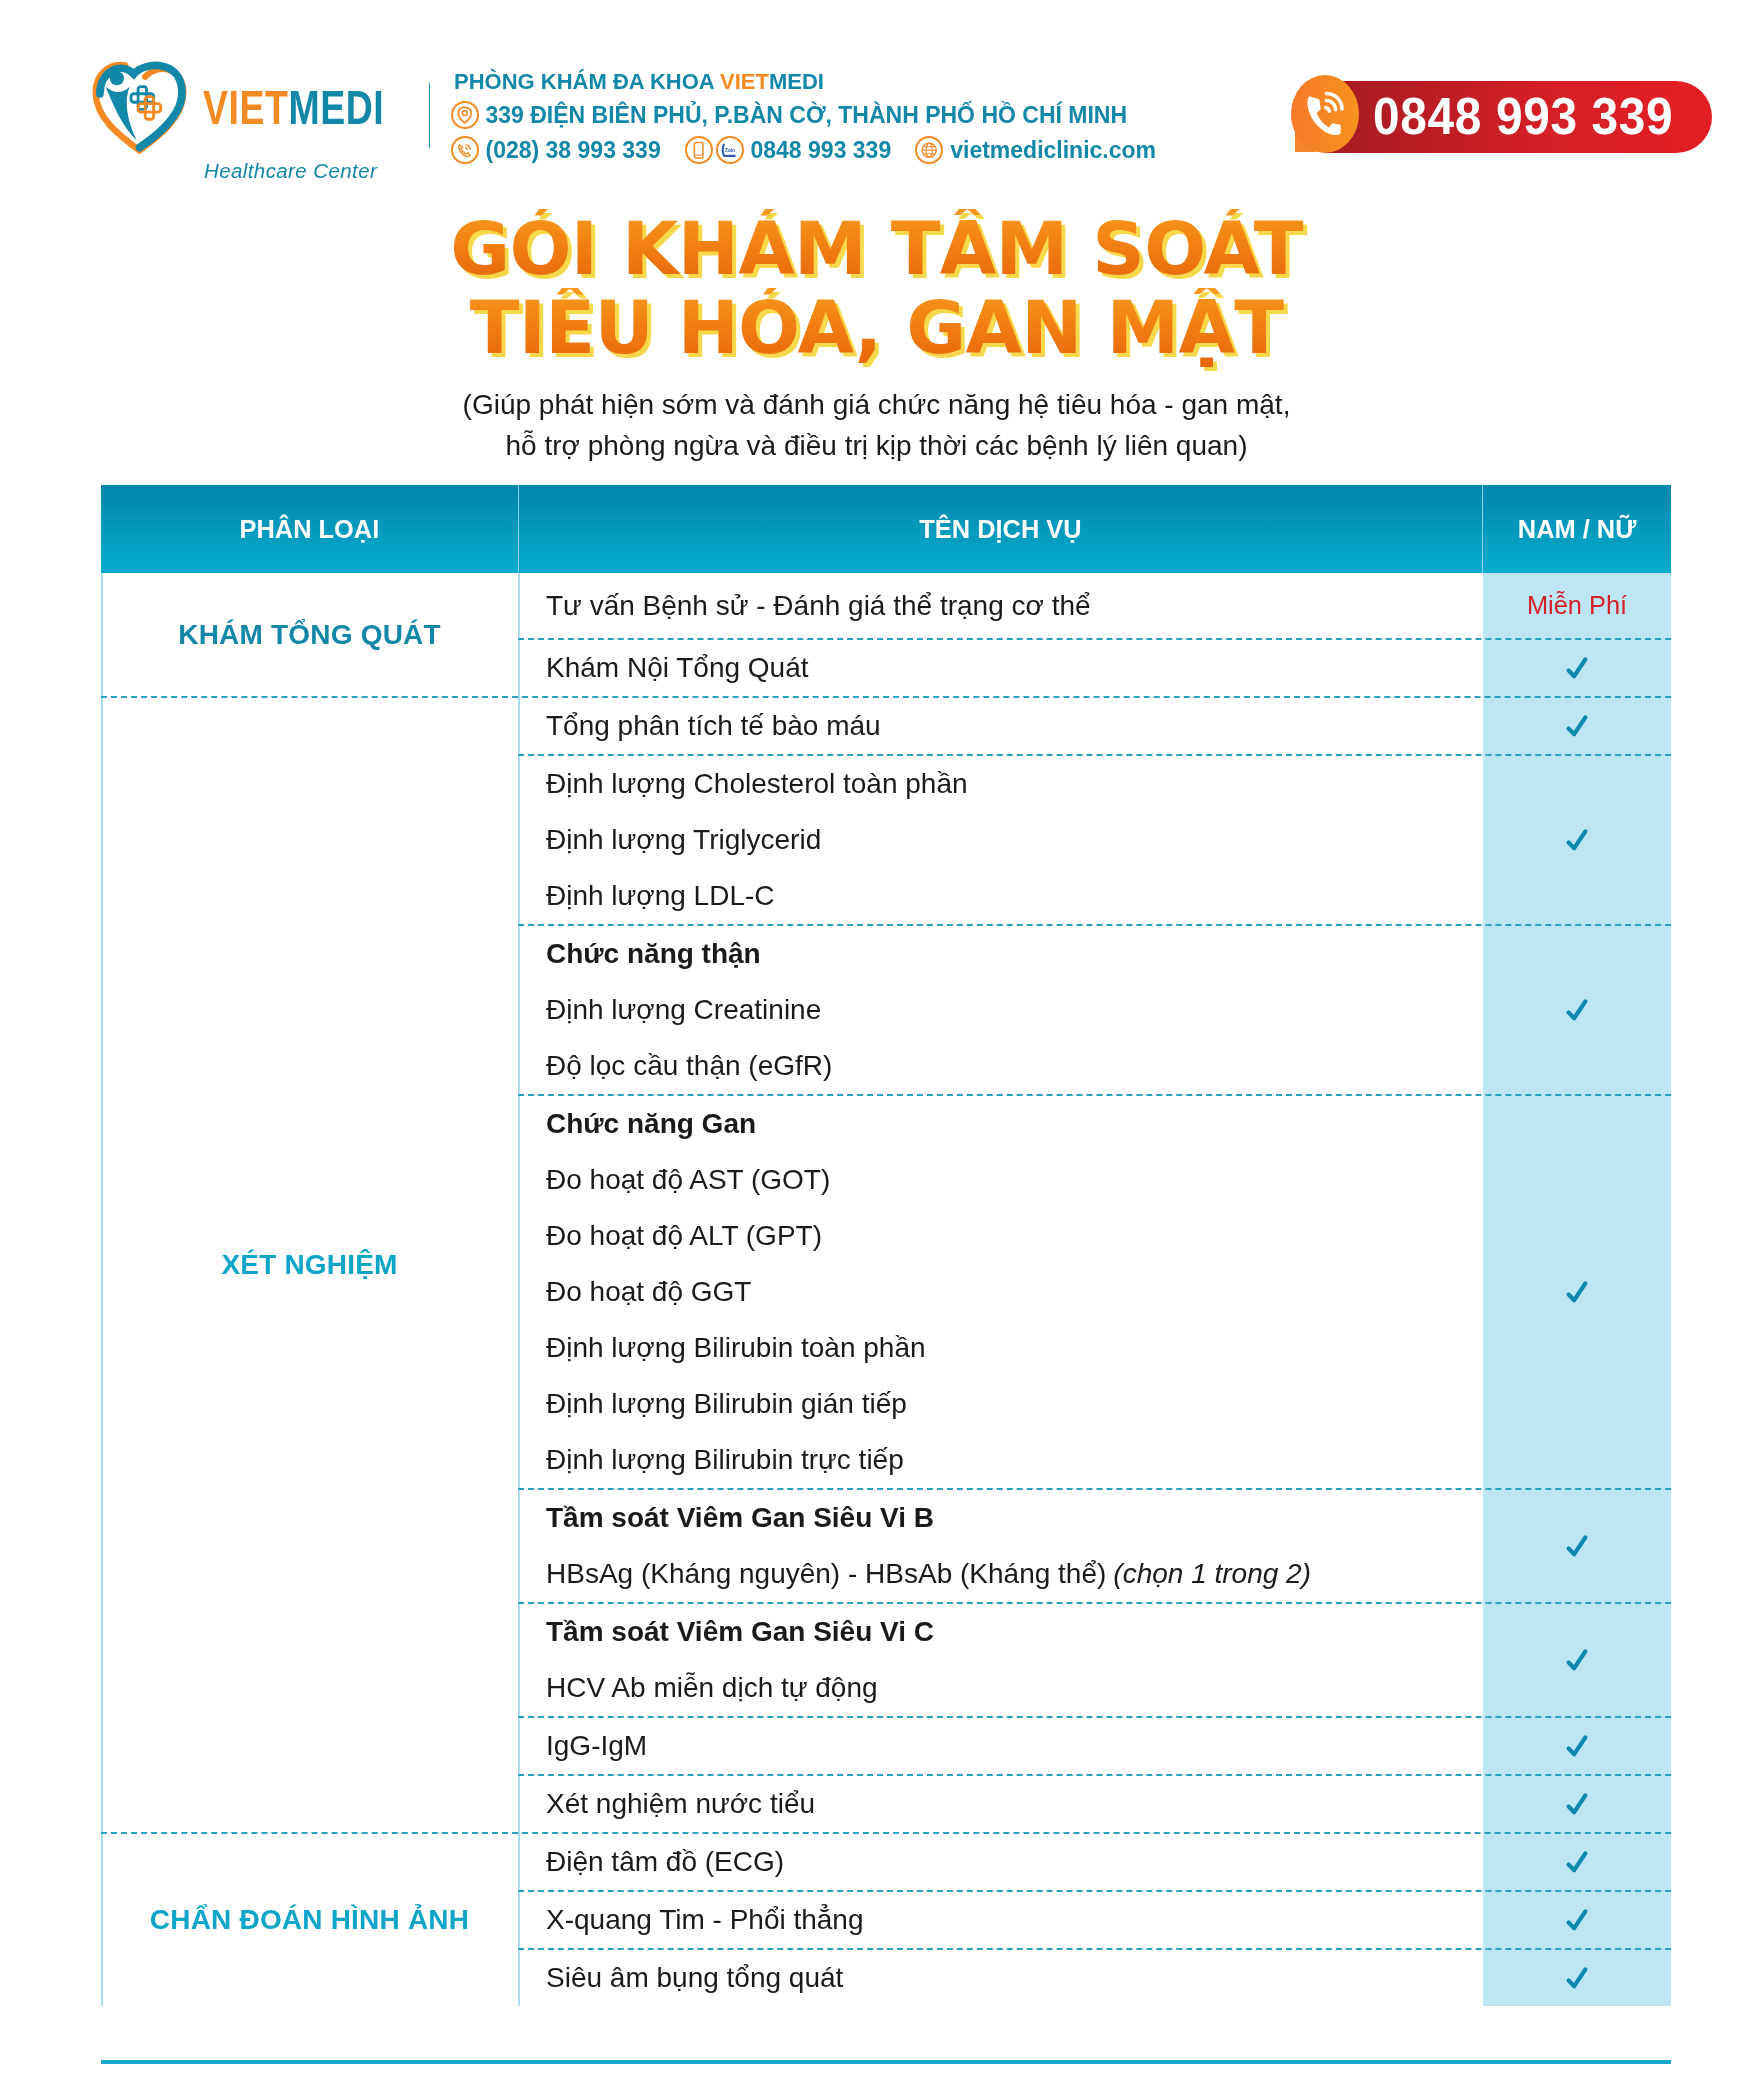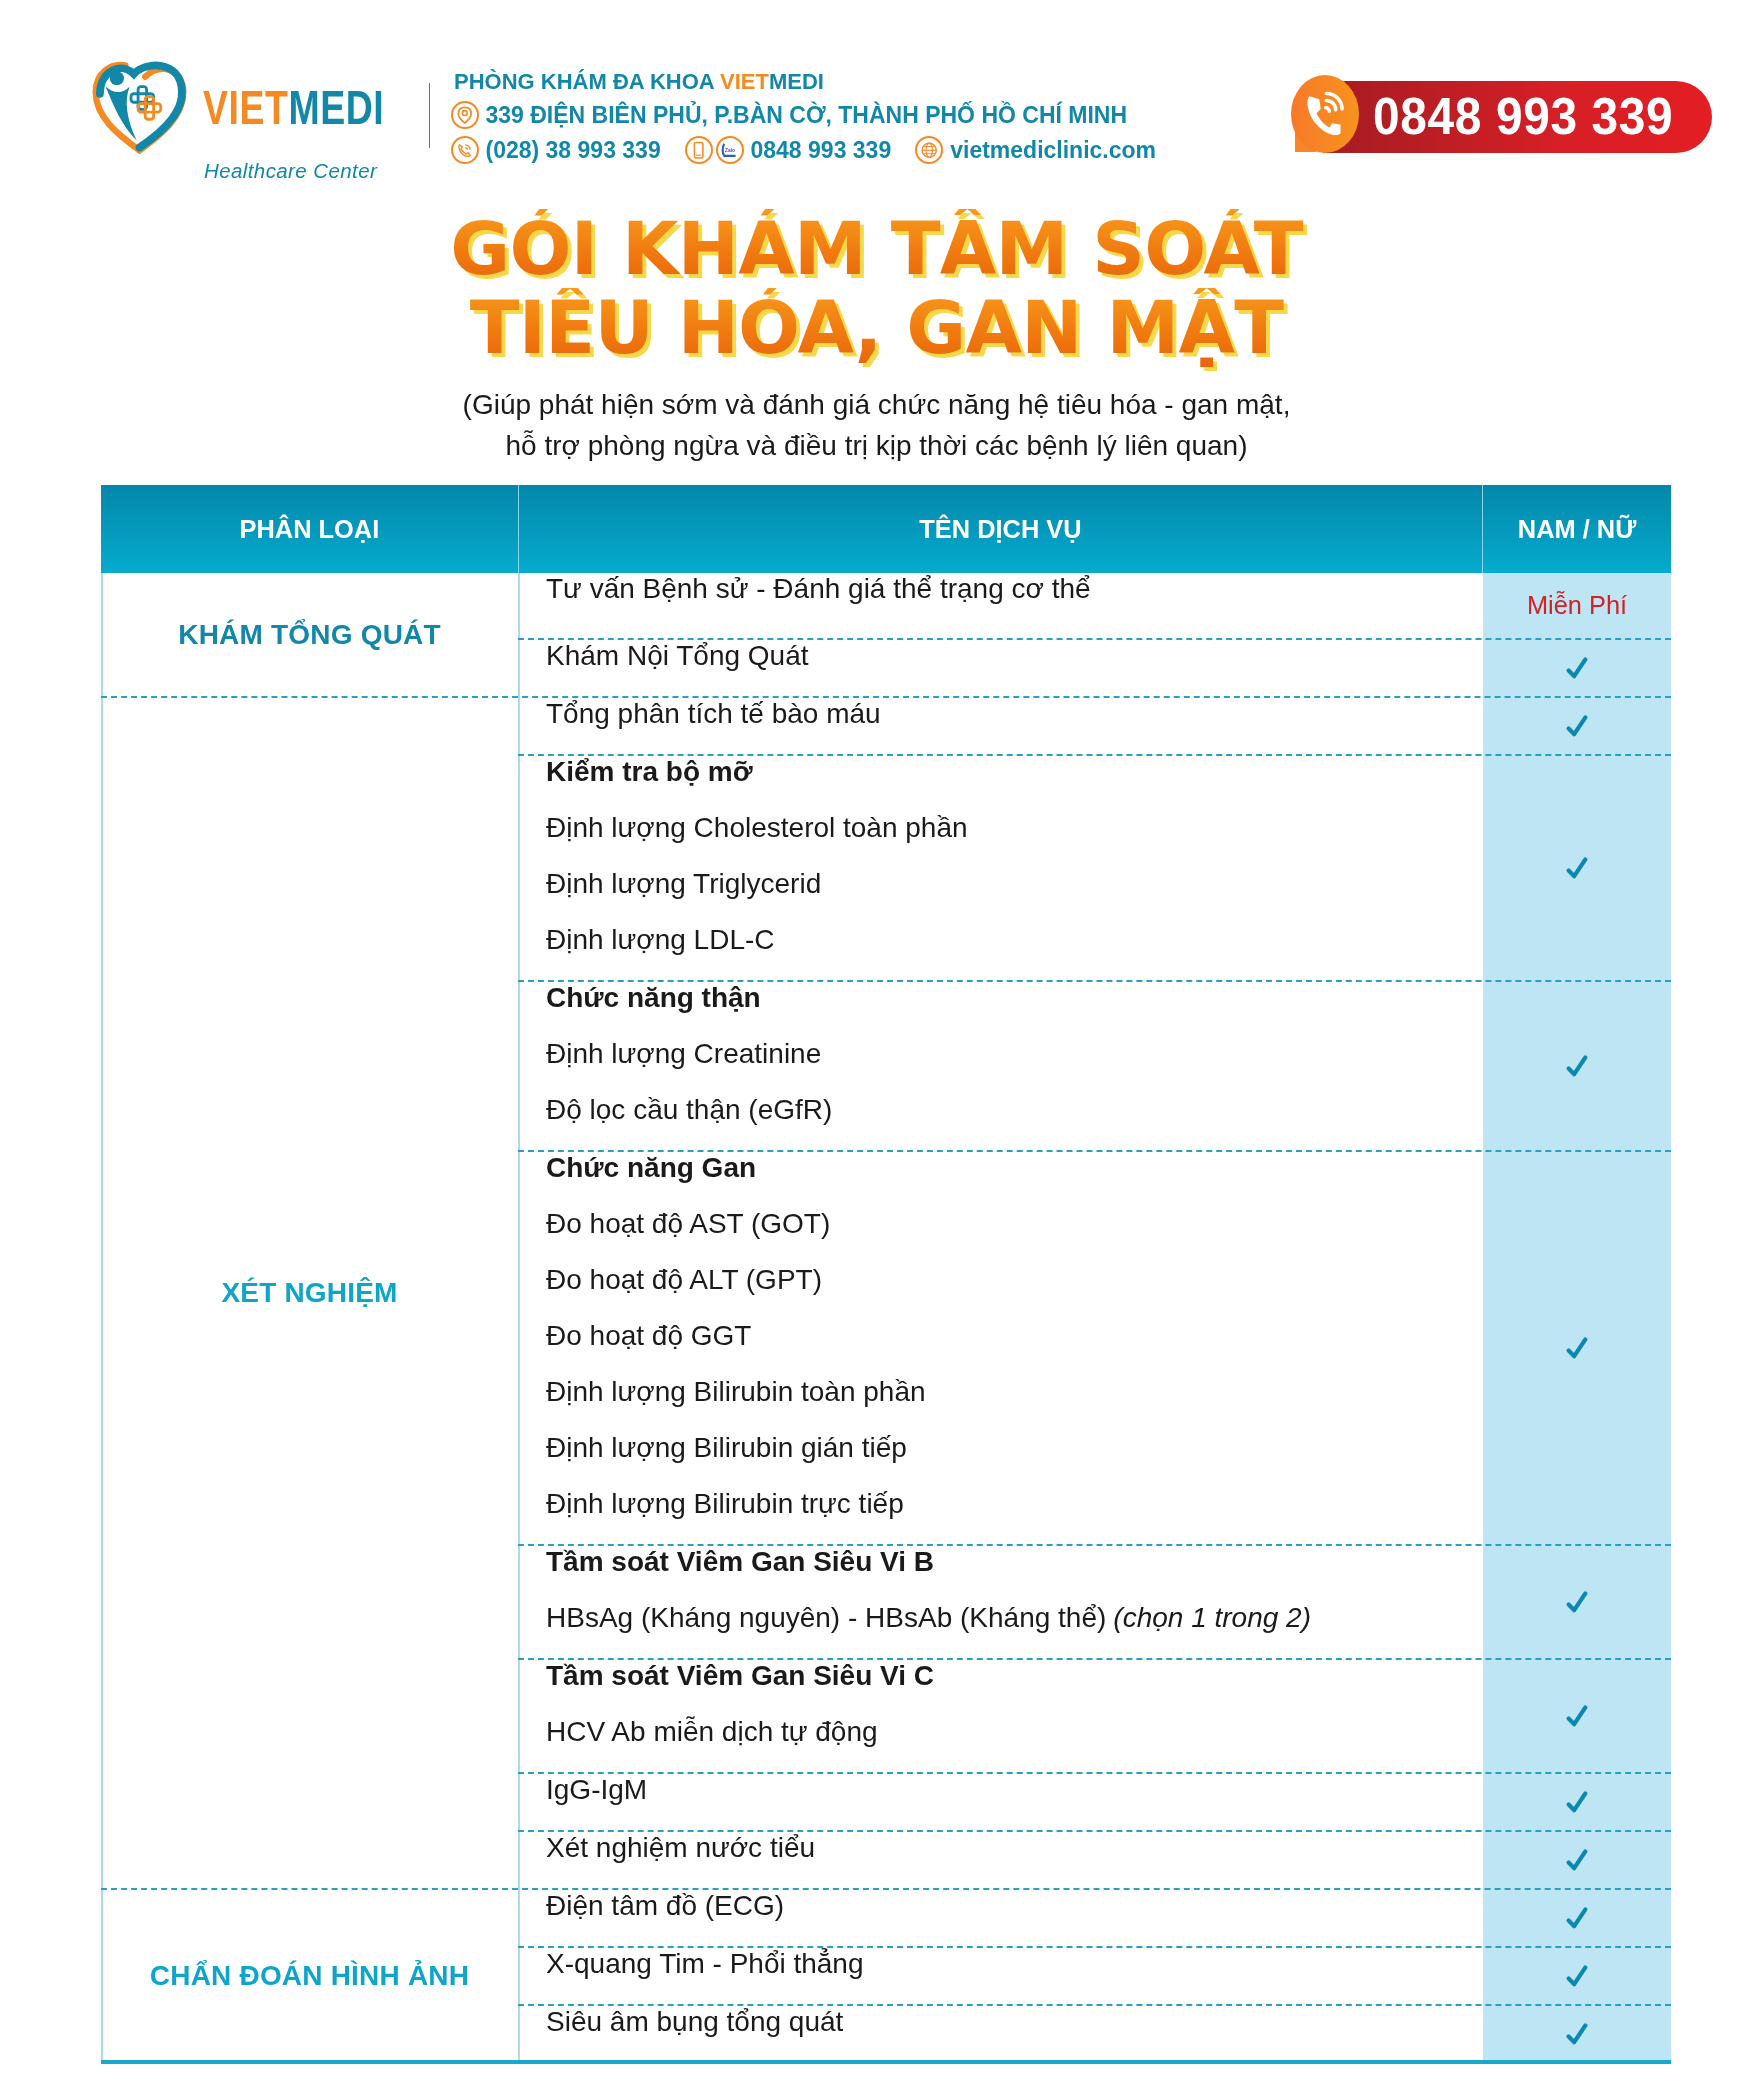--- a/index.html
+++ b/index.html
@@ -51,21 +51,21 @@
   .col3bg { position:absolute; left:1382px; top:0; width:188px; bottom:0; background:#bee5f3; }
   .colline { position:absolute; top:0; bottom:0; width:2.1px; background:#a9dcef; }
   .section { position:relative; display:flex; }
   .section + .section { border-top:2.1px dashed #2aa0bf; }
   .cat { width:418px; display:flex; align-items:center; justify-content:center; font-weight:700; font-size:28px; color:#0ea5c9; letter-spacing:0.2px; }
   .cat.dark { color:#1287a8; }
   .groups { width:1153px; }
   .group { position:relative; display:flex; }
   .group + .group { border-top:2.1px dashed #2aa0bf; }
   .g-lines { width:965px; padding-left:28px; box-sizing:border-box; }
-  .g-line { height:56px; display:flex; align-items:flex-start; font-size:28px; color:#1a1a1a; white-space:nowrap; }
+  .g-line { height:56px; display:flex; align-items:center; font-size:28px; color:#1a1a1a; white-space:nowrap; }
   .g-line.bold { font-weight:700; }
   .g-line .em { font-style:italic; margin-left:7px; }
   .g-mark { width:188px; display:flex; align-items:center; justify-content:center; position:relative; }
   .free { color:#d42027; font-size:25.4px; }
   .check { width:28px; height:27px; }
   .first-row .g-line { height:65px; }
   #bottomline { position:absolute; left:0; width:1570px; height:3.5px; background:#19a8cd; }
 </style>
 </head>
 <body>
@@ -215,23 +215,20 @@
                 </div>
               </div>
               <div class="g-mark">
   <svg class="check" viewBox="0 0 40 38">
                   <path d="M8 22 L16 30 L32 6" fill="none" stroke="#0c88ae" stroke-width="6" stroke-linecap="round" stroke-linejoin="round"></path>
                 </svg>
 </div>
             </div>
             <div class="group">
               <div class="g-lines">
-                <div class="g-line bold">
-                  <span>Kiểm tra bộ mỡ</span>
-                </div>
                 <div class="g-line">
                   <span>Định lượng Cholesterol toàn phần</span>
                 </div>
                 <div class="g-line">
                   <span>Định lượng Triglycerid</span>
                 </div>
                 <div class="g-line">
                   <span>Định lượng LDL-C</span>
                 </div>
               </div>

